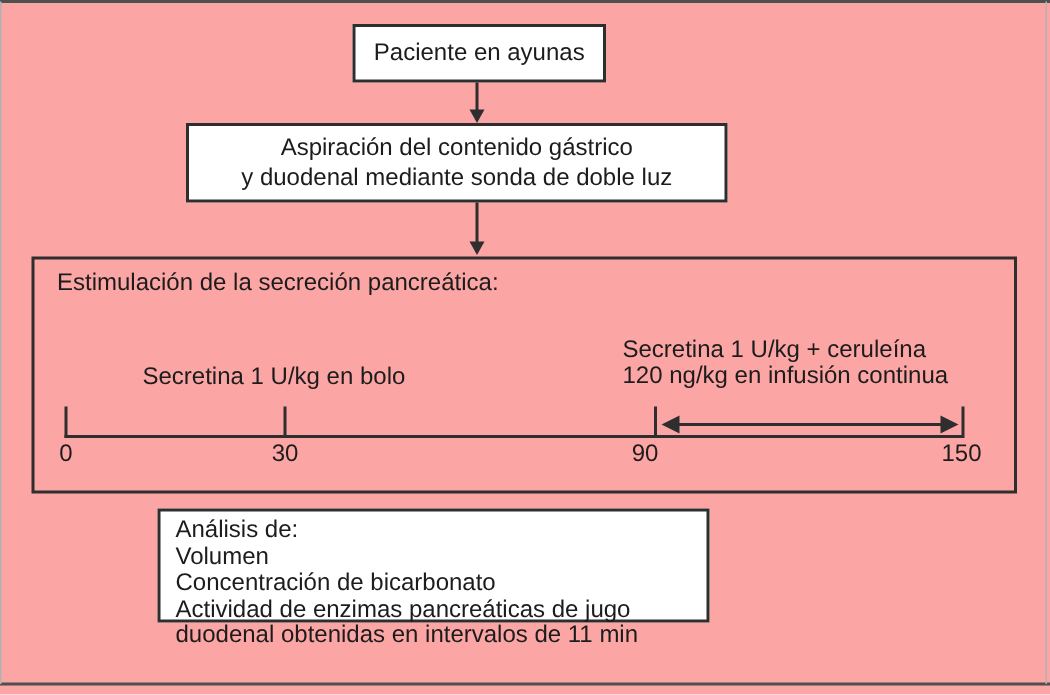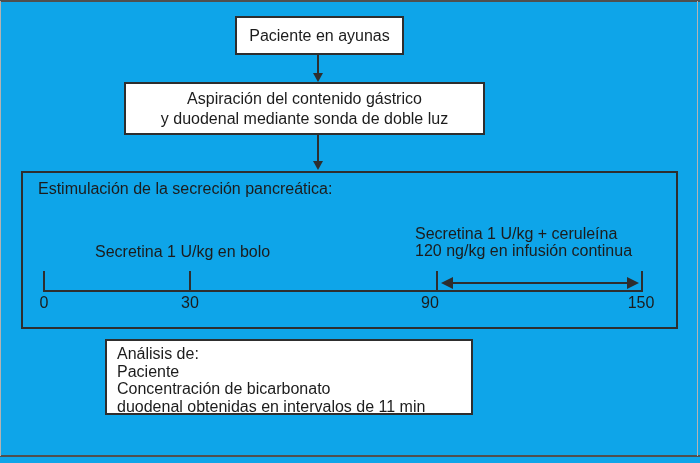--- a/index.html
+++ b/index.html
@@ -1,17 +1,17 @@
 <!DOCTYPE html>
 <html><head>
 <meta charset="utf-8">
 <style>
   html,body { margin:0; padding:0; background:#fff; }
   .page {
-    position:relative; width:700px; height:463px; background:#0ea5e9;
+    position:relative; width:700px; height:463px; background:#fca5a5;
     font-family:"Liberation Sans", sans-serif; color:#1c1c1c; overflow:hidden;
   }
   .hbar { position:absolute; left:0; width:700px; height:2px; background:#4f4f4f; }
   .vline { position:absolute; width:1px; background:#b3b3b3; top:1px; height:455px; }
 
   .fbox { position:absolute; border:2px solid #2e2e2e; background:#ffffff; box-sizing:border-box; }
   .center-col { display:flex; flex-direction:column; align-items:center; justify-content:center; text-align:center; }
 
   .txt { font-size:16px; white-space:nowrap; }
 
@@ -98,18 +98,19 @@
     <div class="tick" style="left:618px;"></div>
 
     <div class="tick-label" style="left:-9px;">0</div>
     <div class="tick-label" style="left:137px;">30</div>
     <div class="tick-label" style="left:377px;">90</div>
     <div class="tick-label" style="left:588px;">150</div>
   </div>
 
   <div class="fbox analysis">
     <div class="txt">Análisis de:</div>
-    <div class="txt">Paciente</div>
+    <div class="txt">Volumen</div>
     <div class="txt">Concentración de bicarbonato</div>
+    <div class="txt">Actividad de enzimas pancreáticas de jugo</div>
     <div class="txt">duodenal obtenidas en intervalos de 11 min</div>
   </div>
 
 </div>
 
 </body></html>

